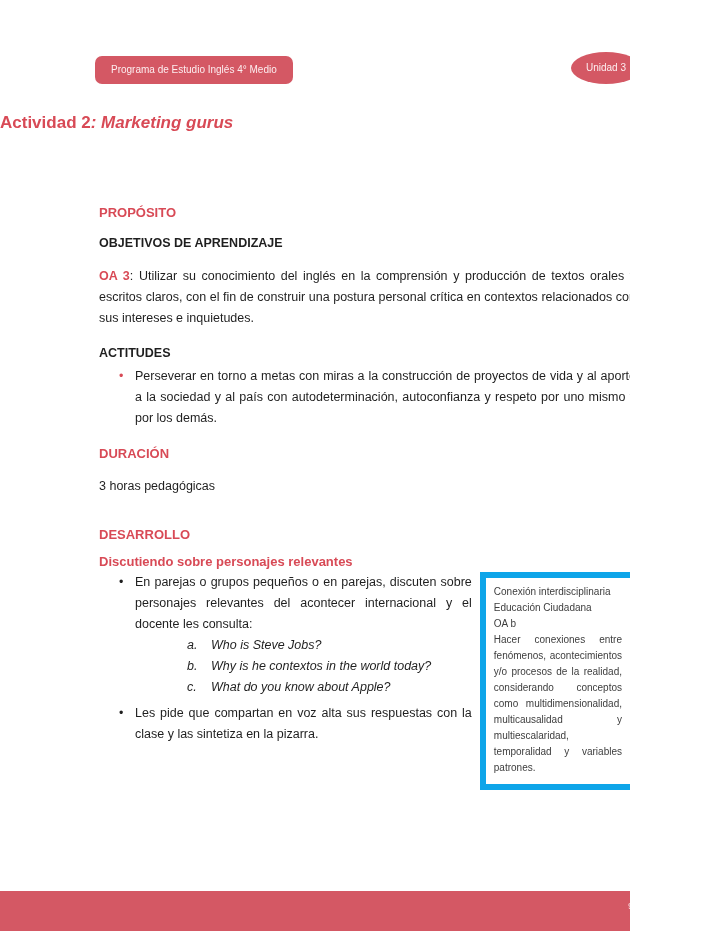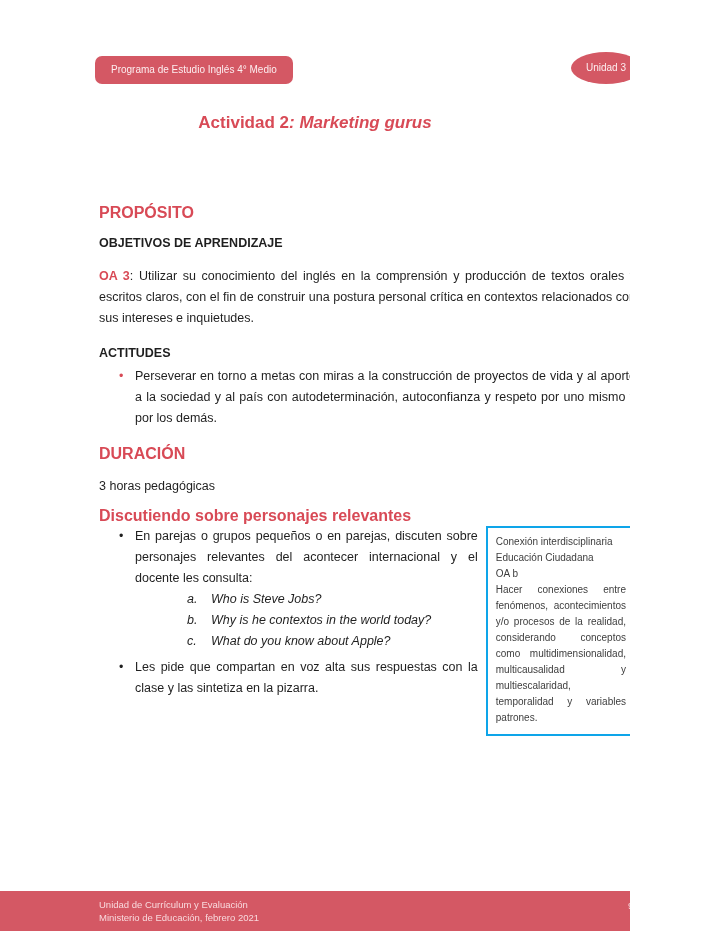--- a/index.html
+++ b/index.html
@@ -23,35 +23,35 @@
   .unit-badge {
     position:absolute; left:571px; top:24px;
     width:70px; height:32px;
     background:var(--accent); color:#fdeef0;
     font-size:10px; line-height:32px; text-align:center;
     border-radius:50%;
   }
   
   .title {
     margin:0; padding-top:85px;
-    text-align:center;
+    text-align:left;
     font-size:17px; line-height:20px; font-weight:bold;
     color:var(--accent-text);
   }
   .title .ital { font-style:italic; }
   
   .content {
     position:absolute; left:99px; top:0;
     width:537px;
   }
   .content-inner { padding-top:140px; }
   p, h2, h3 { margin:0; }
   .red-head {
     color:var(--accent-text);
-    font-size:16px; font-weight:bold; line-height:17px;
+    font-size:13px; font-weight:bold; line-height:17px;
   }
   .black-head {
     color:#1f1f1f;
     font-size:12.5px; font-weight:bold; line-height:17px;
   }
   .body-text {
     font-size:12.5px; line-height:21px;
     text-align:justify;
   }
   .oa-label { color:var(--accent-text); font-weight:bold; }
@@ -72,21 +72,21 @@
   
   .dev-row { display:flex; margin-top:2px; }
   .dev-left { width:381px; }
   .letters { margin-left:88px; }
   .letter-row { display:flex; font-style:italic; }
   .letter-label { width:24px; font-size:12.5px; line-height:21px; }
   .letter-text { font-size:12.5px; line-height:21px; }
   .conn-box {
     margin-left:8px; margin-top:0;
     width:131px;
-    border:2px solid #0ea5e9;
+    border:6px solid #0ea5e9;
     padding:6px 8px 8px 8px;
     align-self:flex-start;
     color:#3d3d3d;
   }
   .conn-line { font-size:10px; line-height:16px; }
   .conn-just { text-align:justify; }
   
   .footer {
     position:absolute; left:0; top:863px;
     width:720px; height:40px;
@@ -125,20 +125,21 @@
 
       <h2 class="black-head mt-lg">ACTITUDES</h2>
       <div class="bullet-row mt-sm">
         <span class="bullet-marker red">•</span>
         <p class="body-text bullet-body">Perseverar en torno a metas con miras a la construcción de proyectos de vida y al aporte a la sociedad y al país con autodeterminación, autoconfianza y respeto por uno mismo y por los demás.</p>
       </div>
 
       <h2 class="red-head mt-lg">DURACIÓN</h2>
       <p class="body-text mt-md">3 horas pedagógicas</p>
 
+      <h2 class="red-head mt-xl">DESARROLLO</h2>
       <h3 class="red-head" style="margin-top:10px;">Discutiendo sobre personajes relevantes</h3>
 
       <div class="dev-row">
         <div class="dev-left">
 
           <div class="bullet-row">
             <span class="bullet-marker">•</span>
             <p class="body-text bullet-body">En parejas o grupos pequeños o en parejas, discuten sobre personajes relevantes del acontecer internacional y el docente les consulta:</p>
           </div>
 
@@ -169,20 +170,16 @@
           <p class="conn-line">Educación Ciudadana</p>
           <p class="conn-line">OA b</p>
           <p class="conn-line conn-just">Hacer conexiones entre fenómenos, acontecimientos y/o procesos de la realidad, considerando conceptos como multidimensionalidad, multicausalidad y multiescalaridad, temporalidad y variables patrones.</p>
         </div>
       </div>
 
     </div>
   </div>
 
   <div class="footer">
-    <div class="footer-text">
-      <div>Unidad de Currículum y Evaluación</div>
-      <div>Ministerio de Educación, febrero 2021</div>
-    </div>
     <div class="footer-page">98</div>
   </div>
 
 </div>
 
 </body></html>

